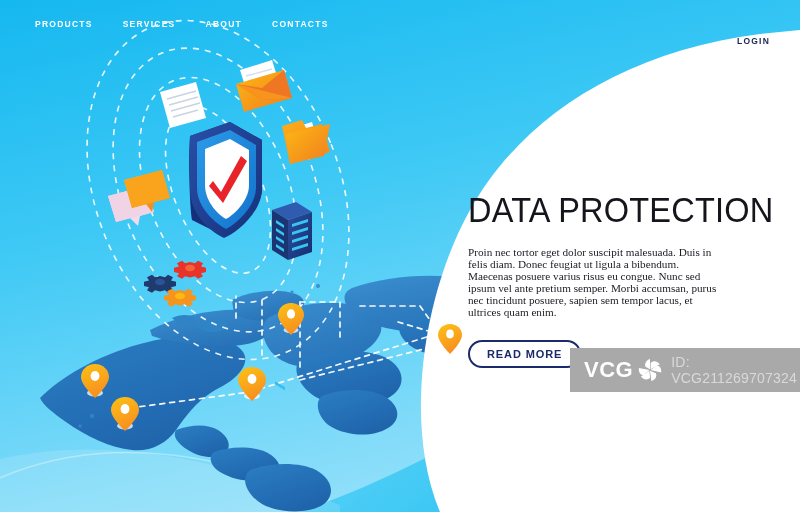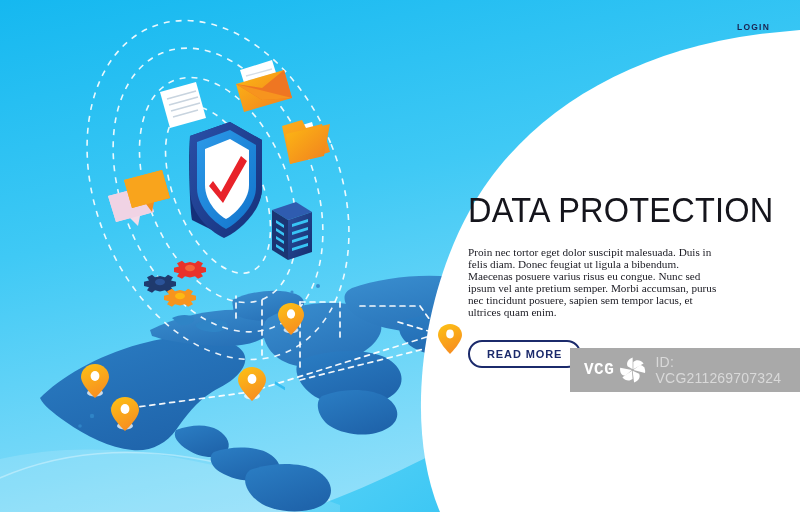--- a/index.html
+++ b/index.html
@@ -20,21 +20,21 @@
   .nav{
     position:absolute;left:0;top:0;width:800px;height:48px;
     display:flex;align-items:center;z-index:40;
   }
   .nav-left{display:flex;align-items:center;margin-left:35px;}
   .nav-item{
     color:#ffffff;font-size:8.5px;letter-spacing:1.25px;font-weight:600;
     margin-right:30px;white-space:nowrap;cursor:pointer;
   }
   .nav-login{
-    position:absolute;right:30px;top:22px;
+    position:absolute;right:30px;top:36px;
     color:#1b2350;font-size:8.5px;letter-spacing:1.2px;font-weight:600;cursor:pointer;
   }
 
   
   .content{position:absolute;left:468px;top:190px;width:262px;z-index:30;}
   .headline{
     font-family:"Liberation Sans Narrow","Liberation Sans",sans-serif;
     font-size:35px;line-height:40px;font-weight:400;color:#15151c;
     letter-spacing:0.2px;white-space:nowrap;
     transform:scaleX(0.93);transform-origin:left center;
@@ -52,22 +52,22 @@
     background:transparent;cursor:pointer;line-height:1;
     font-family:"Liberation Sans Narrow","Liberation Sans",sans-serif;
   }
 
   
   .wm{
     position:absolute;left:570px;top:348px;width:230px;height:44px;
     background:#a9a9a9;z-index:60;display:flex;align-items:center;
   }
   .wm-logo{
-    font-size:16px;font-weight:700;color:#ffffff;letter-spacing:0.5px;
-    margin-left:14px;font-family:Liberation Mono, monospace;
+    font-size:22px;font-weight:700;color:#ffffff;letter-spacing:0.5px;
+    margin-left:14px;font-family:Liberation Sans, sans-serif;
   }
   .wm-pinwheel{width:30px;height:30px;margin-left:4px;}
   .wm-id{
     font-size:14px;color:#d9d9d9;margin-left:8px;letter-spacing:0.2px;
     font-family:"Liberation Sans",sans-serif;
   }
 </style>
 </head>
 <body>
 
@@ -354,20 +354,26 @@
         <ellipse cx="450" cy="350" rx="7" ry="3" fill="#ffffff" opacity="0.75"></ellipse>
         <path d="M450,324 C457,324 462,329 462,335 C462,342 450,354 450,354
                  C450,354 438,342 438,335 C438,329 443,324 450,324 Z" fill="url(#gPin)"></path>
         <ellipse cx="450" cy="334" rx="3.8" ry="4.4" fill="#ffffff"></ellipse>
       </g>
 
     </g>
   </svg>
 
   <div class="nav">
+    <div class="nav-left">
+      <div class="nav-item">PRODUCTS</div>
+      <div class="nav-item">SERVICES</div>
+      <div class="nav-item">ABOUT</div>
+      <div class="nav-item">CONTACTS</div>
+    </div>
     <div class="nav-login">LOGIN</div>
   </div>
 
   <div class="content">
     <h1 class="headline">DATA PROTECTION</h1>
     <p class="body-copy">Proin nec tortor eget dolor suscipit malesuada. Duis in felis diam. Donec feugiat ut ligula a bibendum. Maecenas posuere varius risus eu congue. Nunc sed ipsum vel ante pretium semper. Morbi accumsan, purus nec tincidunt posuere, sapien sem tempor lacus, et ultrices quam enim.</p>
     <div class="btn">READ MORE</div>
   </div>
 
   <div class="wm">

